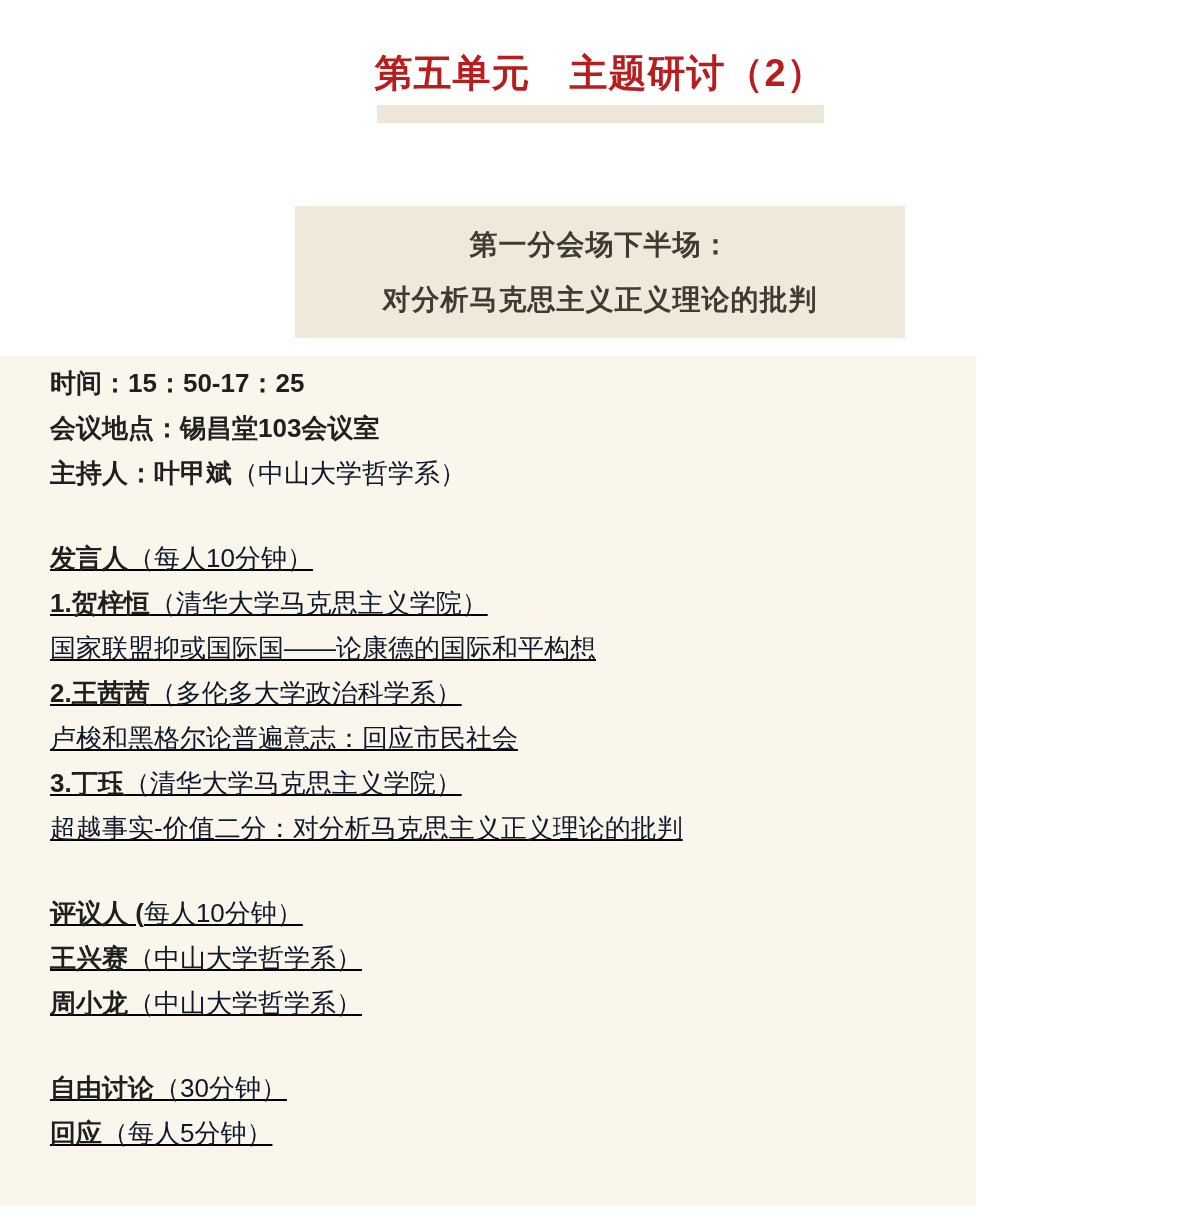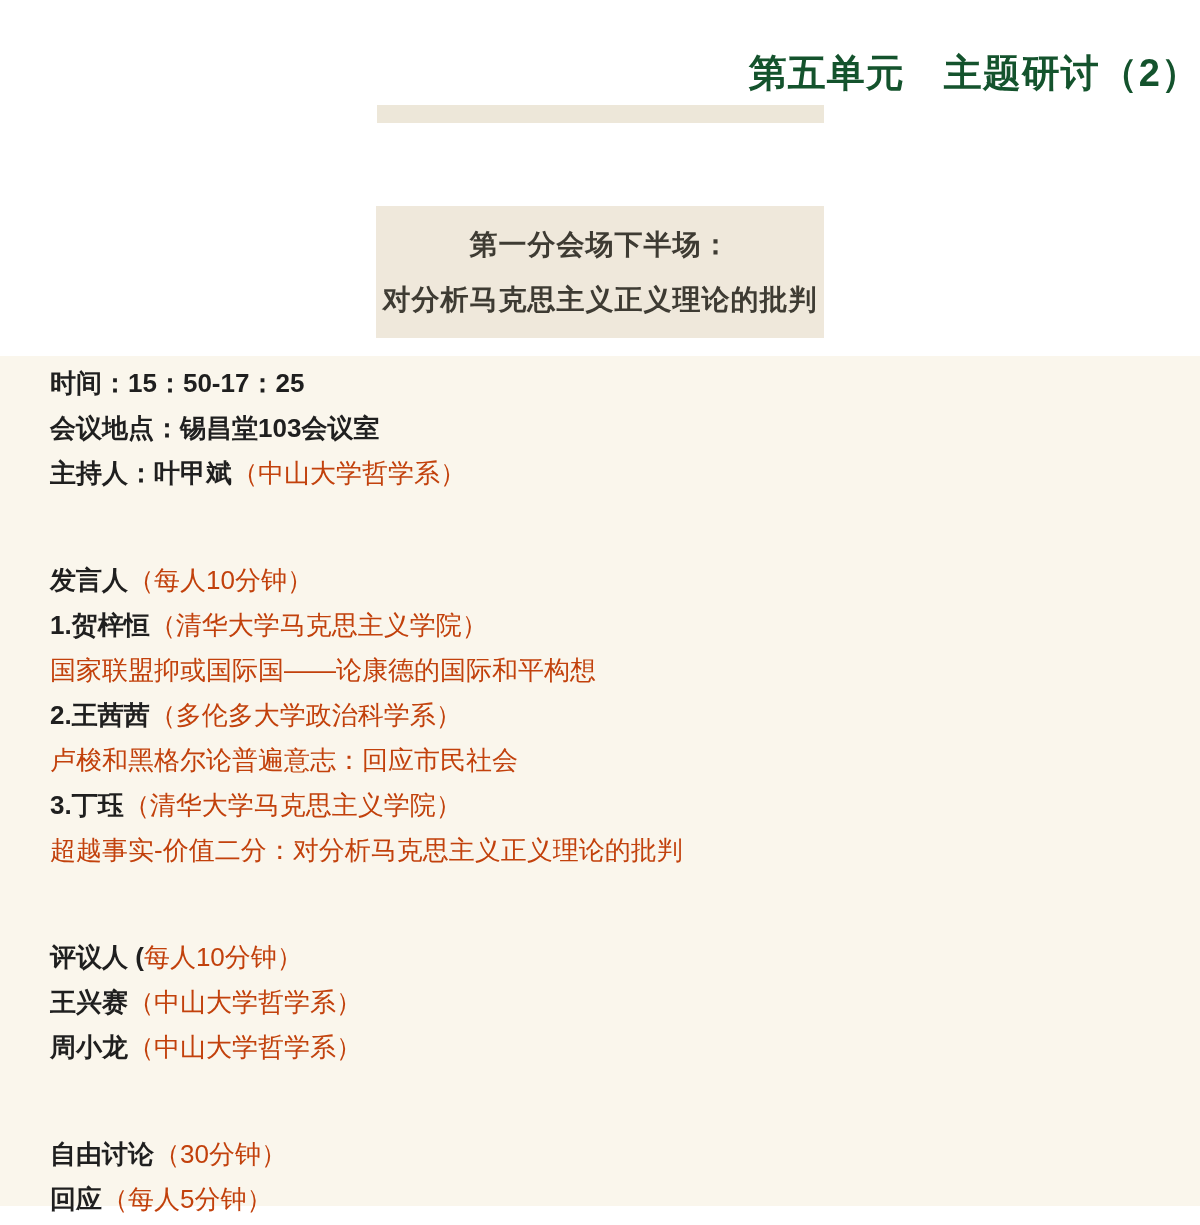--- a/index.html
+++ b/index.html
@@ -11,64 +11,64 @@
     overflow: hidden;
   }
   .page {
     position: relative;
     width: 1200px;
     height: 1225px;
     background: #ffffff;
   }
   .doc-title {
     padding-top: 50px;
-    text-align: right;
+    text-align: center;
     font-size: 38px;
     line-height: 46px;
     font-weight: bold;
-    color: #14532d;
+    color: #b91c1c;
     letter-spacing: 1px;
   }
   .title-underline {
     width: 447px;
     height: 18px;
     margin: 9px auto 0 auto;
     background: #ede7d9;
   }
   .session-box {
-    width: 448px;
+    width: 610px;
     margin: 83px auto 0 auto;
     padding: 11px 0;
     background: #efe8db;
     text-align: center;
   }
   .session-line {
     font-size: 28px;
     line-height: 55px;
     font-weight: bold;
     color: #3e3b33;
     letter-spacing: 1px;
   }
   .body-band {
     margin-top: 18px;
-    width: 1200px;
+    width: 976px;
     height: 850px;
     background: #faf6ec;
     box-sizing: border-box;
     padding: 5px 40px 0 50px;
   }
   .section { margin: 0; }
-  .section + .section { margin-top: 62px; }
+  .section + .section { margin-top: 40px; text-decoration: underline; }
   .sched-line {
     font-size: 26px;
     line-height: 45px;
     color: #3a3a3a;
     white-space: nowrap;
   }
-  .seg { font-weight: normal; color: #c2410c; }
+  .seg { font-weight: normal; color: #0f172a; }
   .seg-bold { font-weight: bold; color: #1f1f1f; }
 </style>
 </head>
 <body>
 
 <div class="page">
 
   <div class="doc-title">第五单元　主题研讨（2）</div>
   <div class="title-underline"></div>
 

